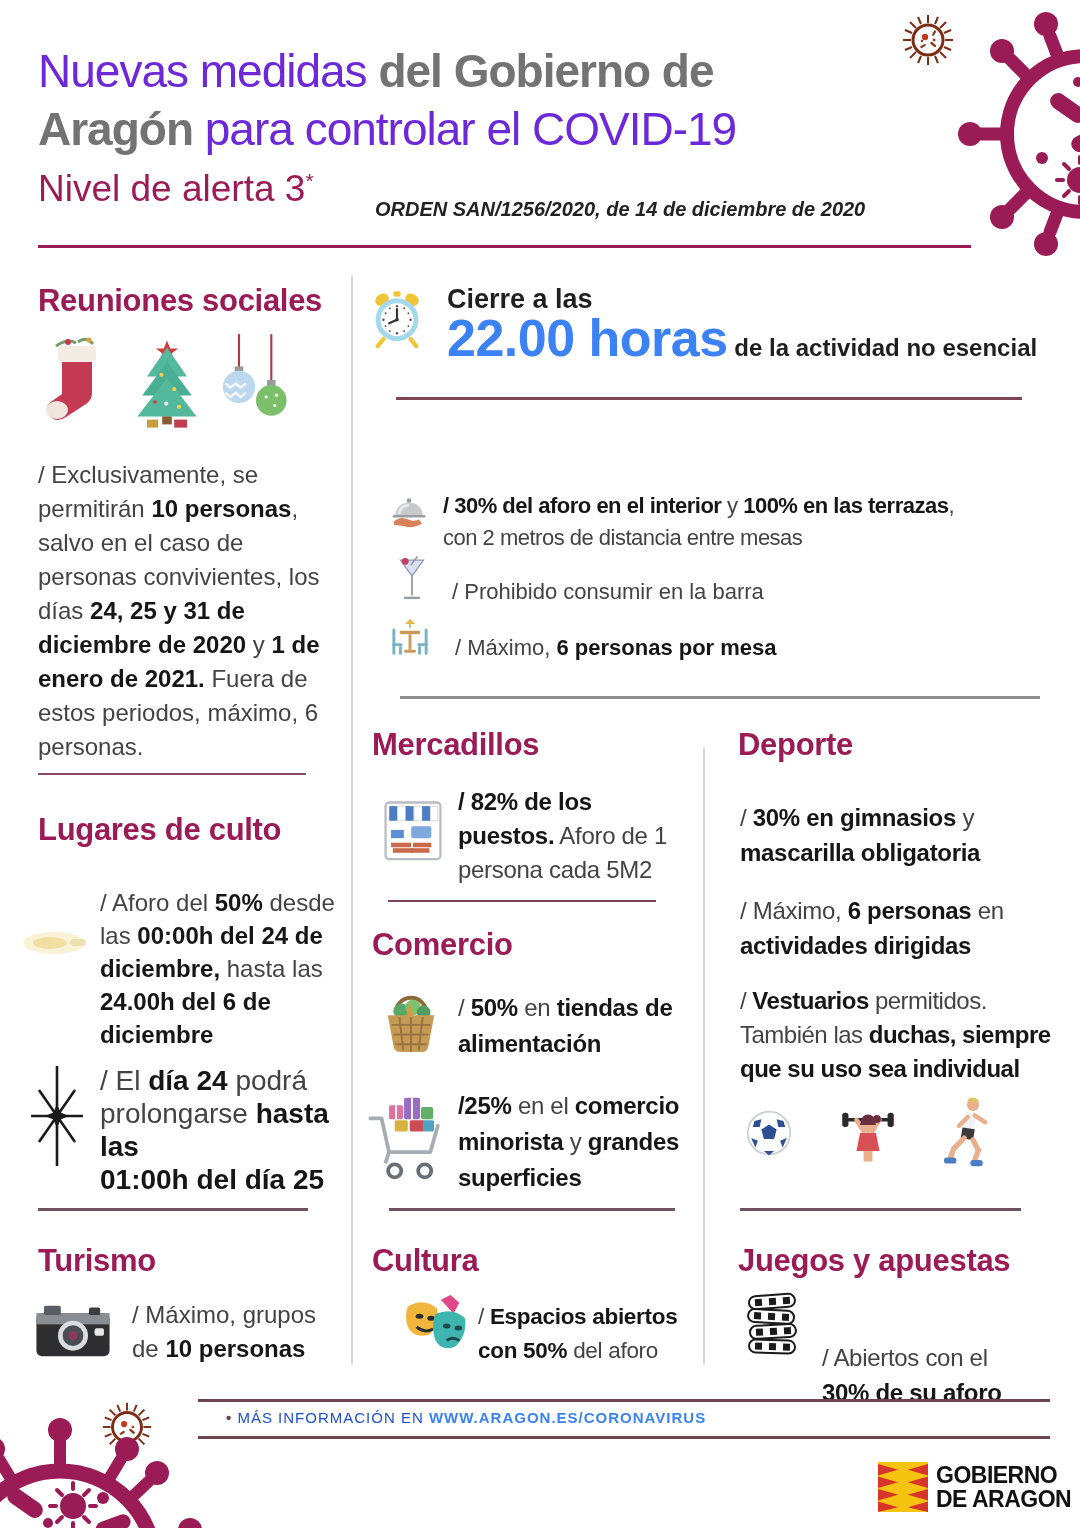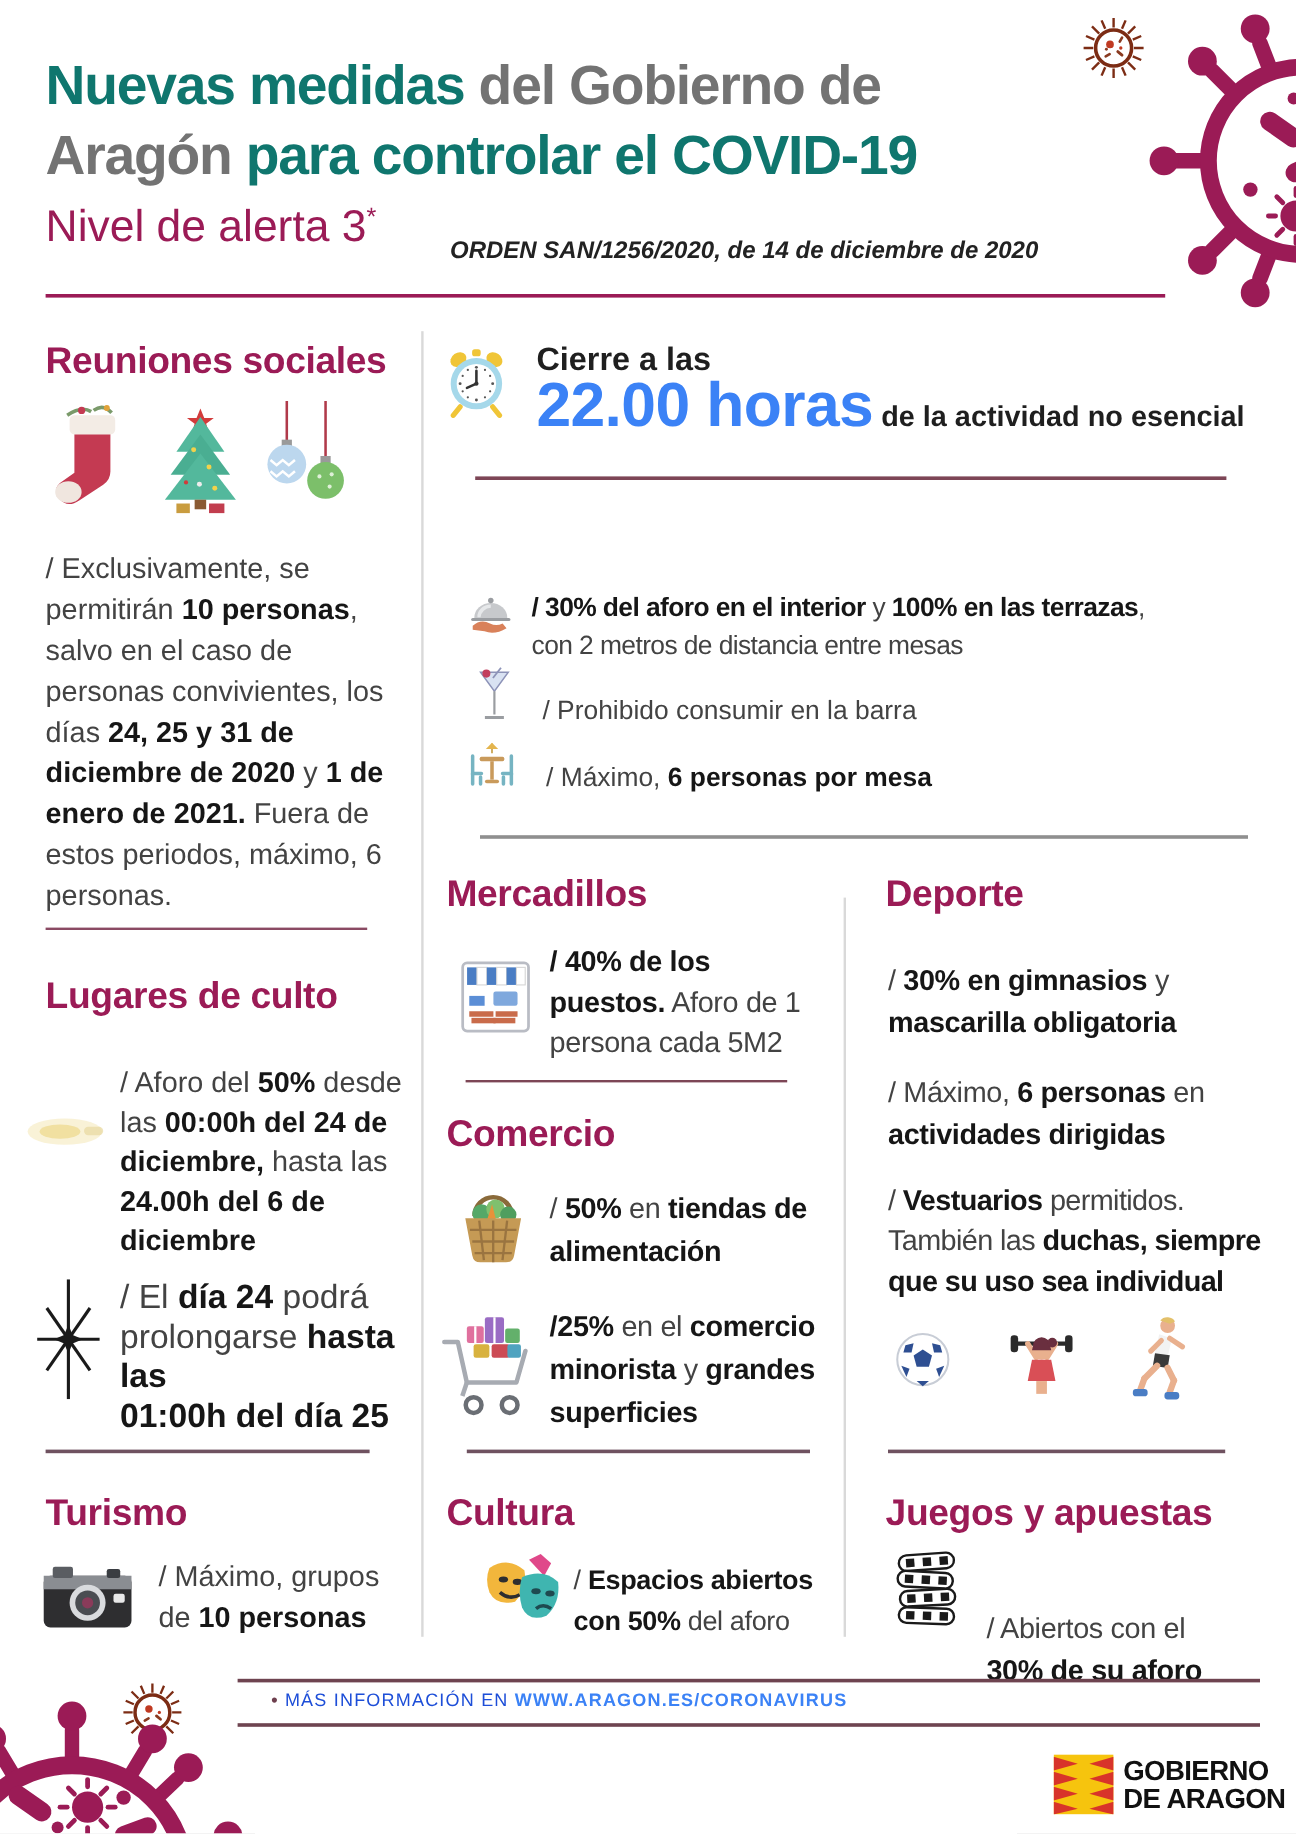--- a/index.html
+++ b/index.html
@@ -3,21 +3,21 @@
 <meta charset="utf-8">
 <style>
   *{margin:0;padding:0;box-sizing:border-box}
   html,body{background:#ececec}
   .page{position:relative;width:1080px;height:1528px;margin:0 auto;background:#ffffff;overflow:hidden;
         font-family:"Liberation Sans",sans-serif;color:#161616}
   .abs{position:absolute}
   .h{font-weight:700;color:#9b1b56;letter-spacing:-0.3px;font-size:31px}
   .rich{white-space:pre-line;color:#434343;font-weight:400}
   .rich b{color:#161616;font-weight:700}
-  .ta{color:#0f766e;font-weight:700}
+  .ta{color:#6d28d9;font-weight:400}
   .td{color:#737373;font-weight:700}
   .vline{background:#d9d9d9;width:2px}
   .icon svg{display:block}
 </style>
 </head>
 <body>
 
 <div class="page">
 
   <div class="abs" style="left:38px;top:42px;font-size:46px;line-height:58px;letter-spacing:-1px">
@@ -314,21 +314,21 @@
       <rect x="30" y="32" width="22" height="13" rx="2" fill="#7fa8dd"></rect>
       <g fill="#c96b4a">
           <rect x="8" y="50" width="22" height="5"></rect>
           <rect x="10" y="56" width="22" height="5"></rect>
           <rect x="32" y="50" width="20" height="5"></rect>
           <rect x="30" y="56" width="20" height="5"></rect>
         </g>
     </svg>
   </span>
 
-  <div class="abs rich" style="left:458px;top:785px;width:235px;font-size:24px;line-height:34px;letter-spacing:-0.3px"><b>/ 40% de los
+  <div class="abs rich" style="left:458px;top:785px;width:235px;font-size:24px;line-height:34px;letter-spacing:-0.3px"><b>/ 82% de los
 puestos.</b><span> Aforo de 1
 persona cada 5M2</span></div>
 
   <div class="abs" style="left:388px;top:900px;width:268px;height:2px;background:#7d4656"></div>
 
   <div class="abs h" style="left:372px;top:927px">Comercio</div>
 
   <span class="abs icon" style="left:380px;top:990px">
     <svg width="62" height="62" viewBox="0 0 64 64">
       <path d="M16 24 a16 16 0 0 1 32 0" fill="none" stroke="#8a6a3a" stroke-width="4"></path>

